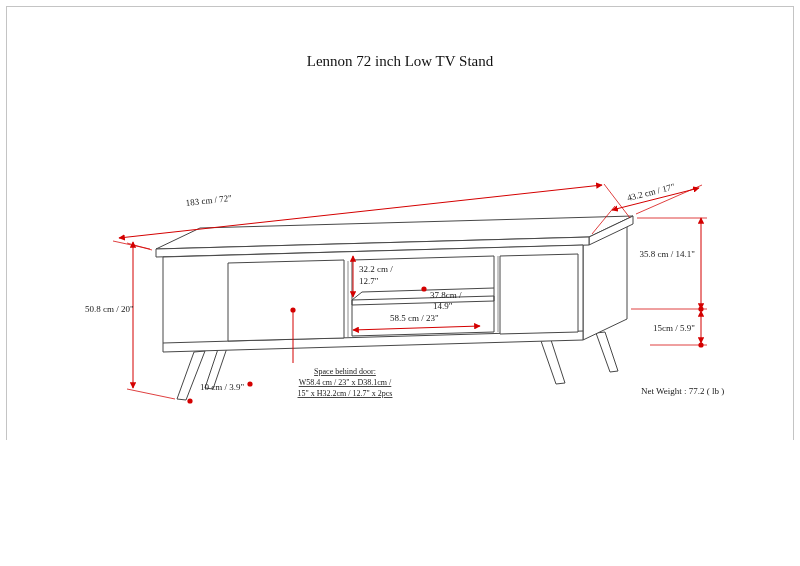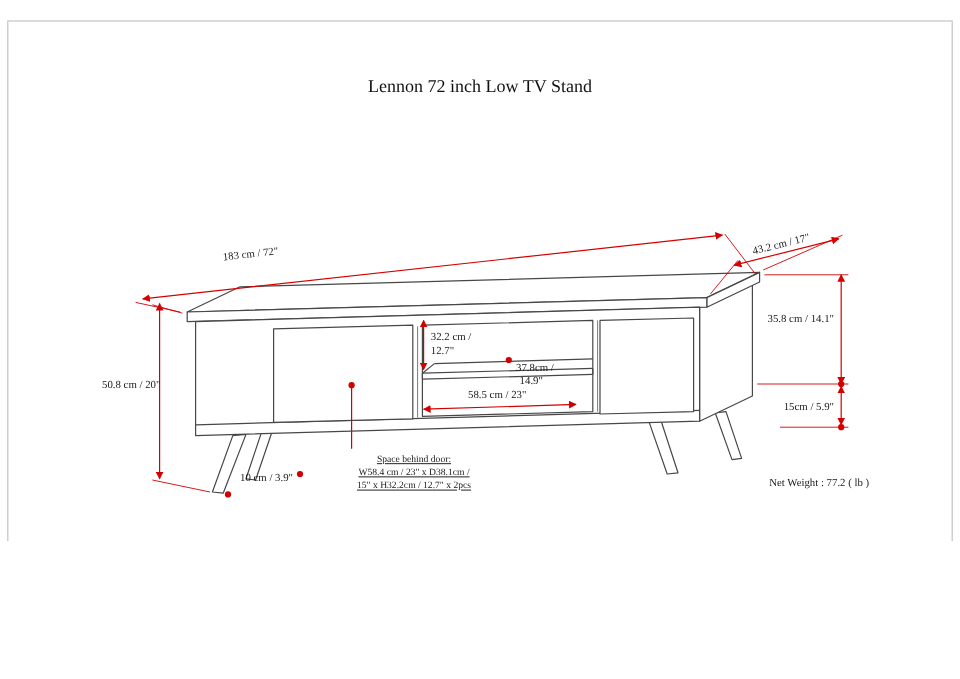--- a/index.html
+++ b/index.html
@@ -1,16 +1,16 @@
 <!DOCTYPE html>
 <html><head>
 <meta charset="utf-8">
 <style>
   html,body{margin:0;padding:0;background:#ffffff;}
-  #page{position:relative;width:800px;height:440px;background:#ffffff;overflow:hidden;margin-top:11px;}
+  #page{position:relative;width:800px;height:440px;background:#ffffff;overflow:hidden;}
   svg{position:absolute;left:0;top:0;}
   .draw{fill:#ffffff;stroke:#474747;stroke-width:1;stroke-linejoin:round;}
   .draw-line{stroke:#474747;stroke-width:1;fill:none;}
   .thin-line{stroke:#6a6a6a;stroke-width:0.75;fill:none;}
   .red-line{stroke:#d40000;stroke-width:1;fill:none;}
   .red-ext{stroke:#d40000;stroke-width:0.75;fill:none;}
   .red-dot{fill:#d40000;stroke:none;}
   .title-text{font-family:"Liberation Serif",serif;font-size:15px;fill:#111111;}
   .dim{font-family:"Liberation Serif",serif;font-size:9px;fill:#1a1a1a;}
   .note-line{font-family:"Liberation Serif",serif;font-size:8px;fill:#1a1a1a;text-decoration:underline;}

